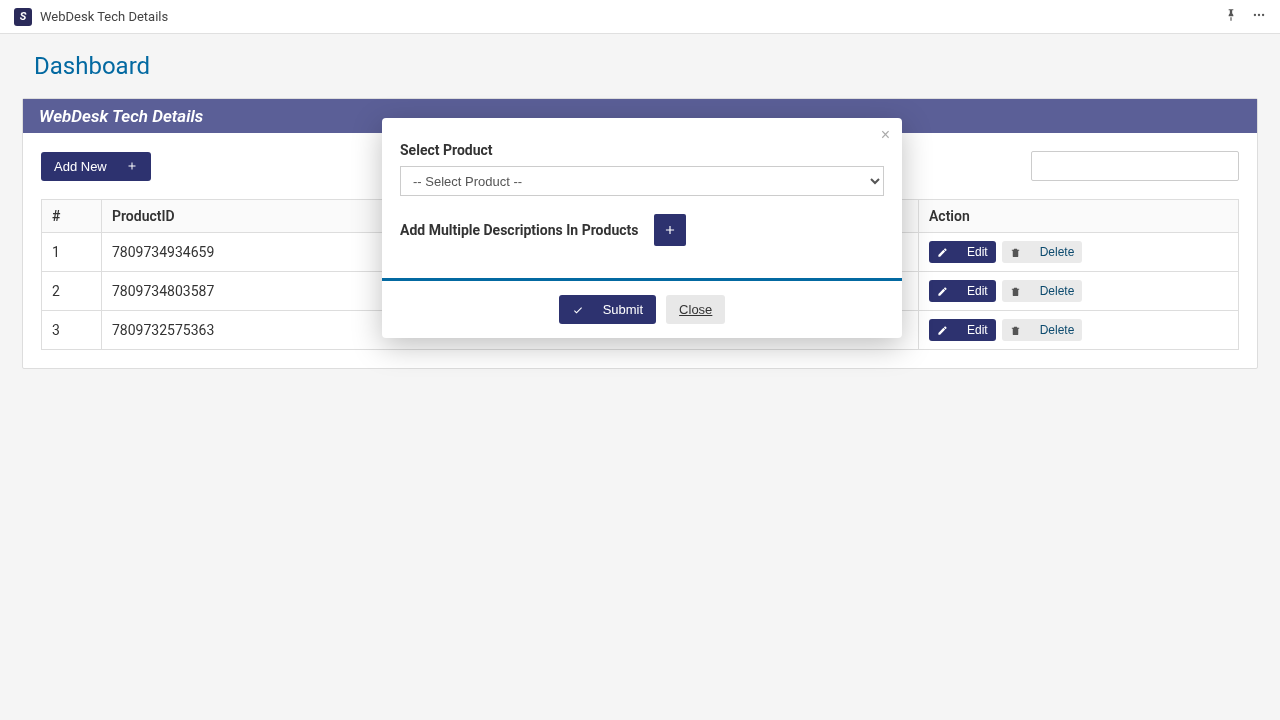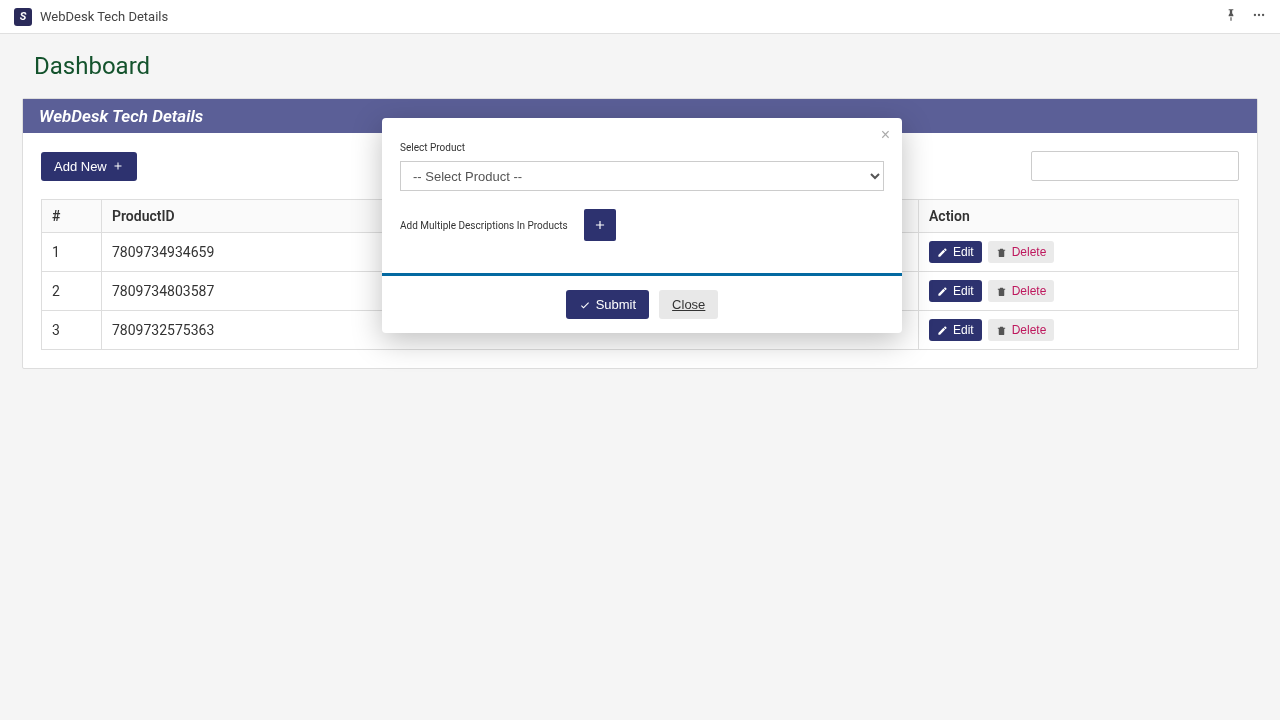--- a/index.html
+++ b/index.html
@@ -46,21 +46,21 @@
   .topbar-right {
     display: flex;
     gap: 14px;
     color: #555;
   }
   .topbar-right svg { width: 14px; height: 14px; }
   .page-header {
     padding: 18px 34px 18px;
     font-size: 24px;
     font-weight: 400;
-    color: #14532d;
+    color: #0369a1;
     background: #f5f5f5;
   }
   .content {
     padding: 0 22px;
   }
   .panel {
     background: #fff;
     border: 1px solid #ddd;
     border-radius: 2px;
   }
@@ -77,21 +77,21 @@
   }
   .toolbar {
     display: flex;
     justify-content: space-between;
     align-items: center;
     margin-bottom: 18px;
   }
   .btn {
     display: inline-flex;
     align-items: center;
-    gap: 5px;
+    gap: 19px;
     border: none;
     border-radius: 3px;
     cursor: pointer;
     font-size: 13px;
     padding: 7px 13px;
   }
   .btn-primary {
     background: #2d326f;
     color: #fff;
   }
@@ -125,21 +125,21 @@
   }
   .col-num { width: 60px; }
   .col-action { width: 320px; }
   .btn-sm {
     font-size: 12px;
     padding: 4px 8px;
     align-items: center;
   }
   .btn-secondary {
     background: #eaeaea;
-    color: #be185d;
+    color: #0c4a6e;
   }
   .btn-sm svg { width: 11px; height: 11px; }
   .btn-primary.btn-sm svg { fill: #fff; }
   .btn-secondary.btn-sm svg { fill: #555; }
 
   
   .modal {
     position: fixed;
     left: 382px;
     top: 118px;
@@ -157,22 +157,22 @@
     font-size: 16px;
     color: #aaa;
     cursor: pointer;
     background: none;
     border: none;
   }
   .modal-body {
     padding: 24px 18px 14px;
   }
   .form-label {
-    font-weight: 400;
-    font-size: 10px;
+    font-weight: 700;
+    font-size: 14px;
     margin-bottom: 8px;
     display: block;
   }
   .form-select {
     width: 100%;
     height: 30px;
     border: 1px solid #ccc;
     border-radius: 0;
     padding: 0 8px;
     color: #555;

